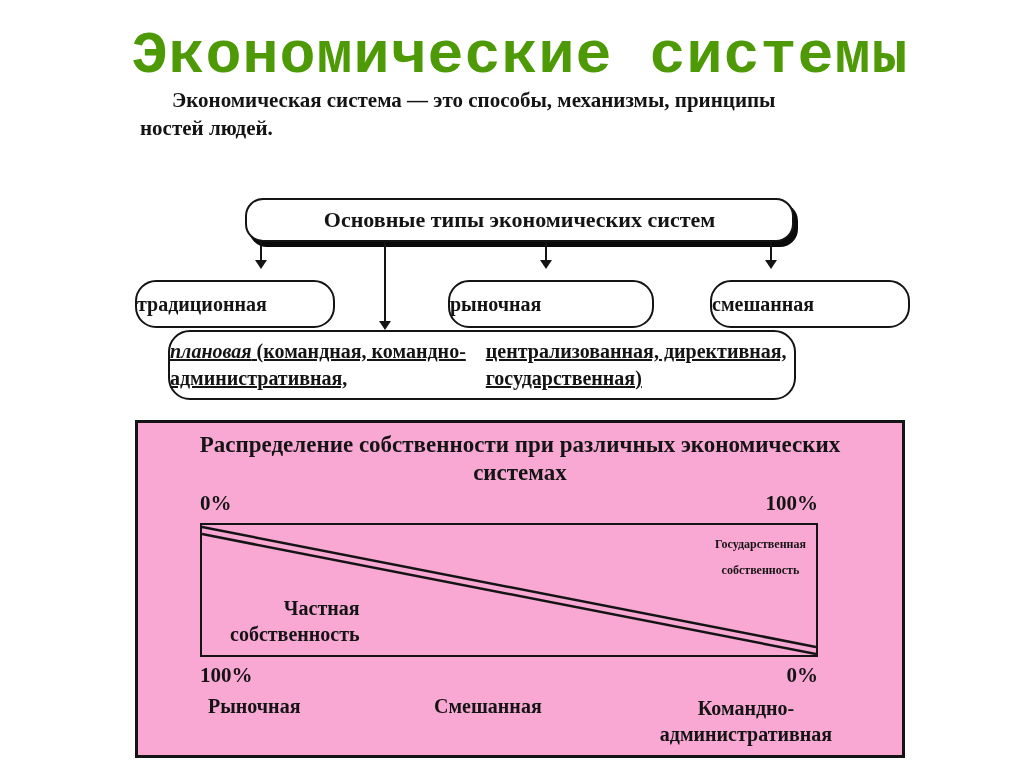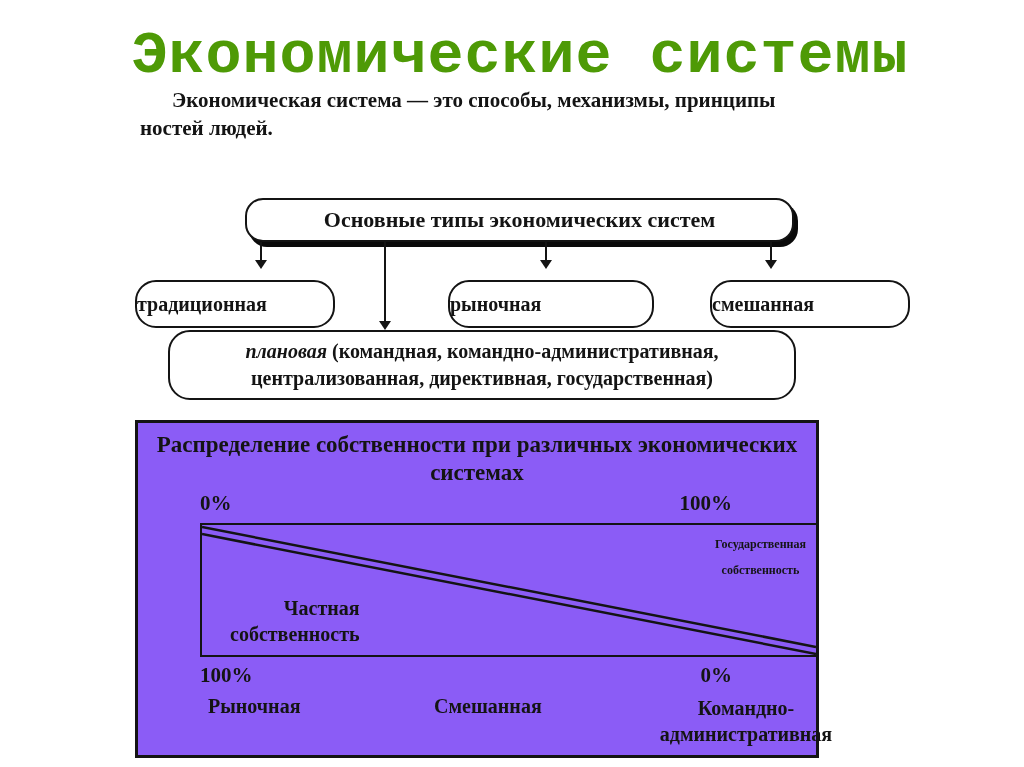--- a/index.html
+++ b/index.html
@@ -27,26 +27,26 @@
 
   .type-box{position:absolute;top:268px;height:44px;border:2.5px solid #141414;
             border-radius:21px;background:#fff;display:flex;align-items:center;
             justify-content:flex-start;font-size:20px;font-weight:bold;margin-top:12px;}
   .t1{left:135px;width:196px;}
   .t2{left:448px;width:202px;}
   .t3{left:710px;width:196px;}
 
   .planned-box{position:absolute;left:168px;top:330px;width:624px;height:66px;
                border:2.5px solid #141414;border-radius:22px;background:#fff;
-               display:flex;flex-direction:column;align-items:center;justify-content:center;
-               font-size:20px;font-weight:bold;line-height:27px;}
+               display:flex;align-items:center;justify-content:center;
+               font-size:20px;font-weight:bold;line-height:27px;text-decoration:underline;}
   .it{font-style:italic;}
 
-  .frame{position:absolute;left:135px;top:420px;width:684px;height:338px;
-         border:3px solid #141414;background:#8b5cf6;box-sizing:border-box;}
+  .frame{position:absolute;left:135px;top:420px;width:770px;height:338px;
+         border:3px solid #141414;background:#f9a8d4;box-sizing:border-box;}
   .o-title{position:absolute;top:8px;left:0;width:100%;text-align:center;
            font-size:23px;font-weight:bold;line-height:28px;}
   .pct{position:absolute;font-size:21px;font-weight:bold;}
   .tl{left:62px;top:68px;}  .tr{right:84px;top:68px;}
   .bl{left:62px;top:240px;} .br{right:84px;top:240px;}
 
   .chart{position:absolute;left:62px;top:100px;width:618px;height:134px;
          border:2.5px solid #141414;box-sizing:border-box;}
   .diag{position:absolute;left:0;top:0;width:100%;height:100%;display:block;}
   .state-label{position:absolute;right:10px;top:6px;text-align:center;

